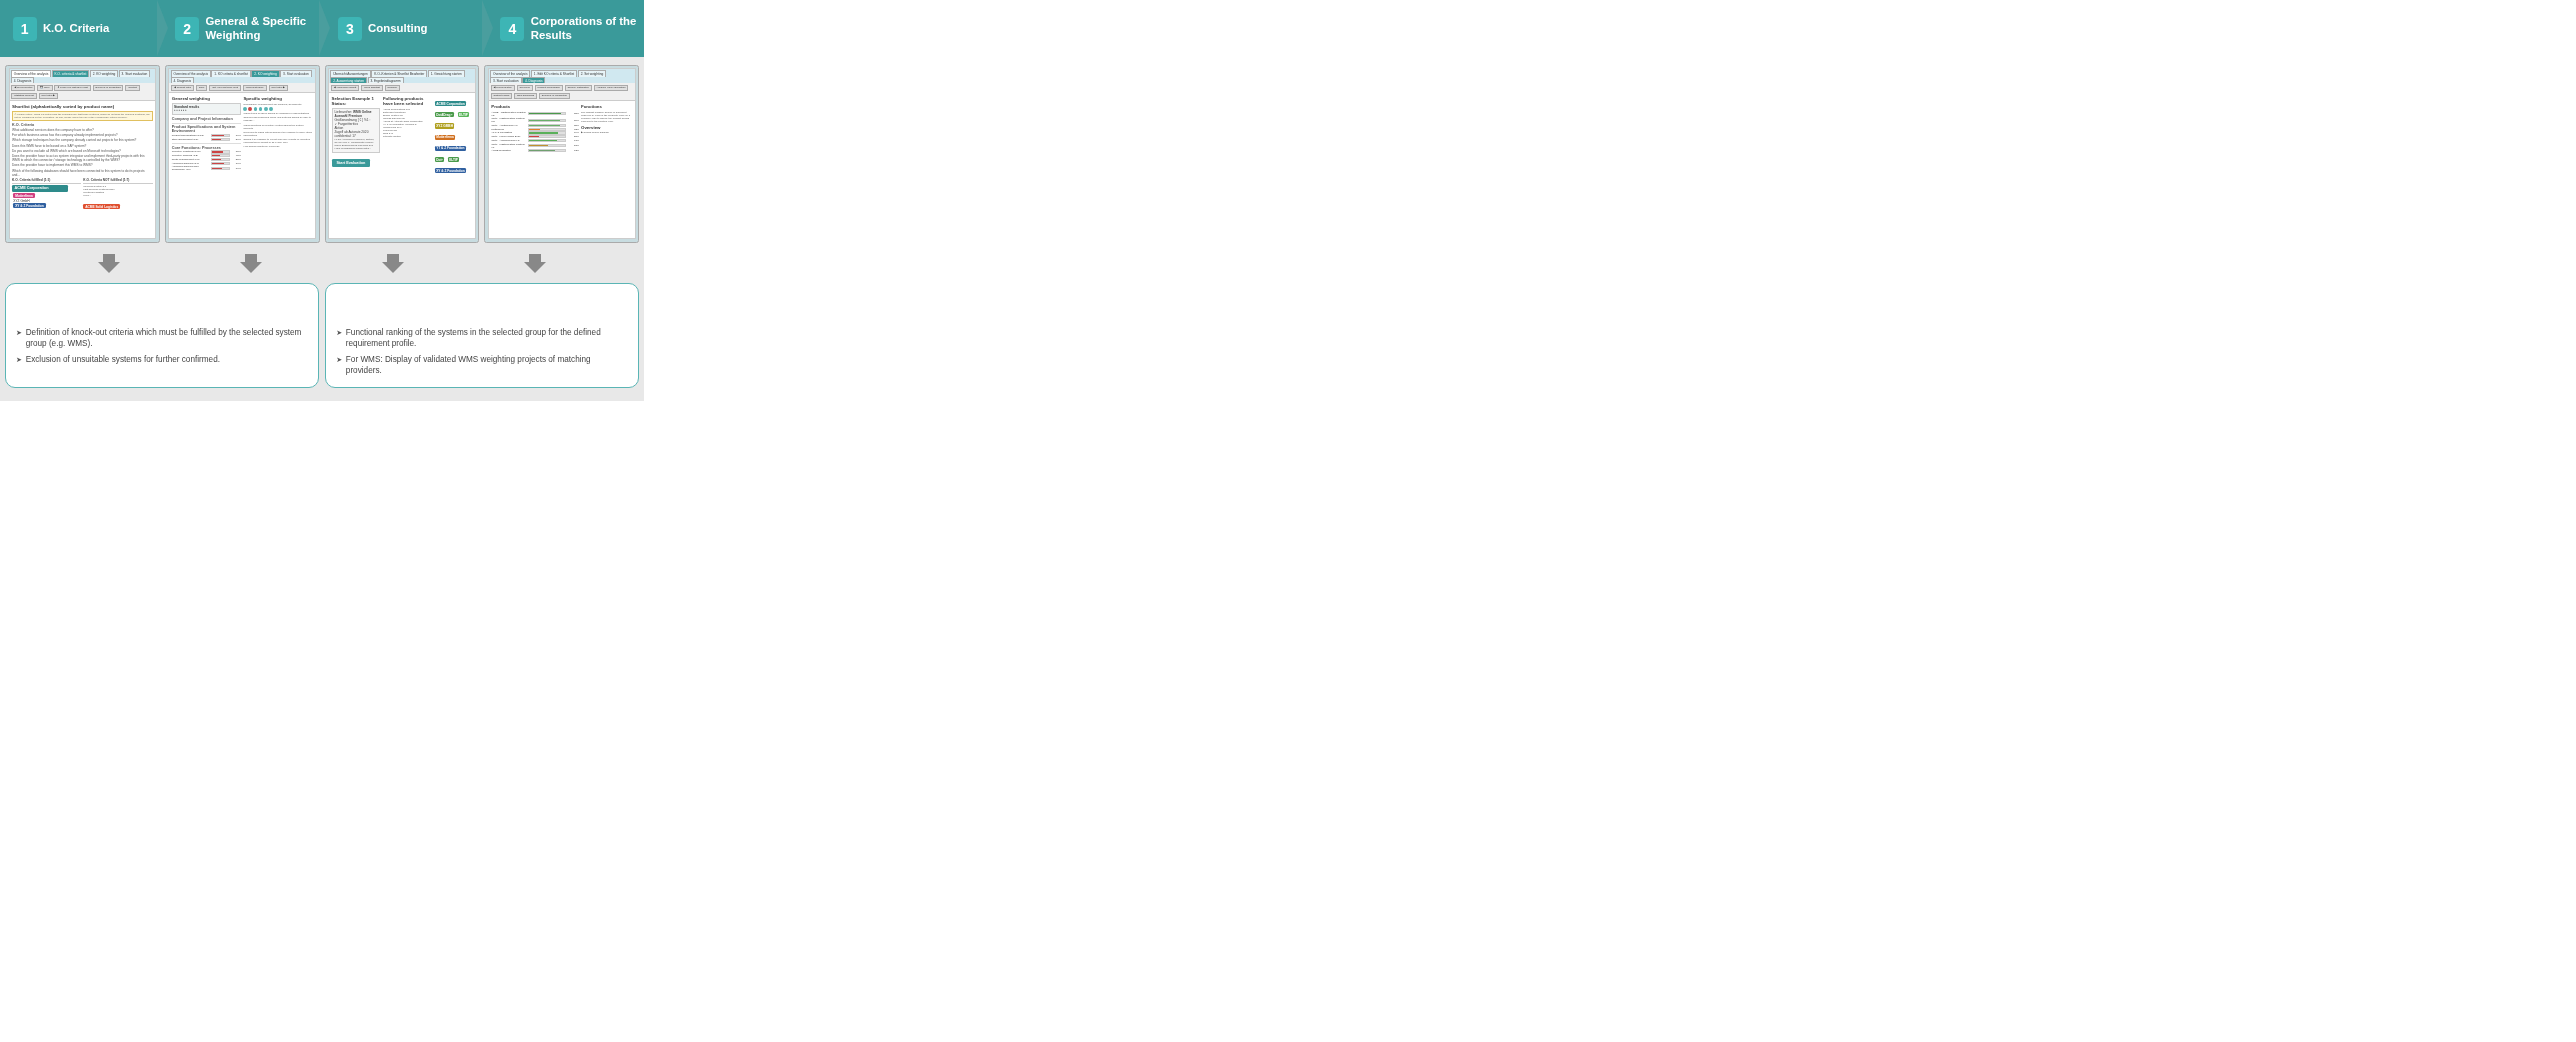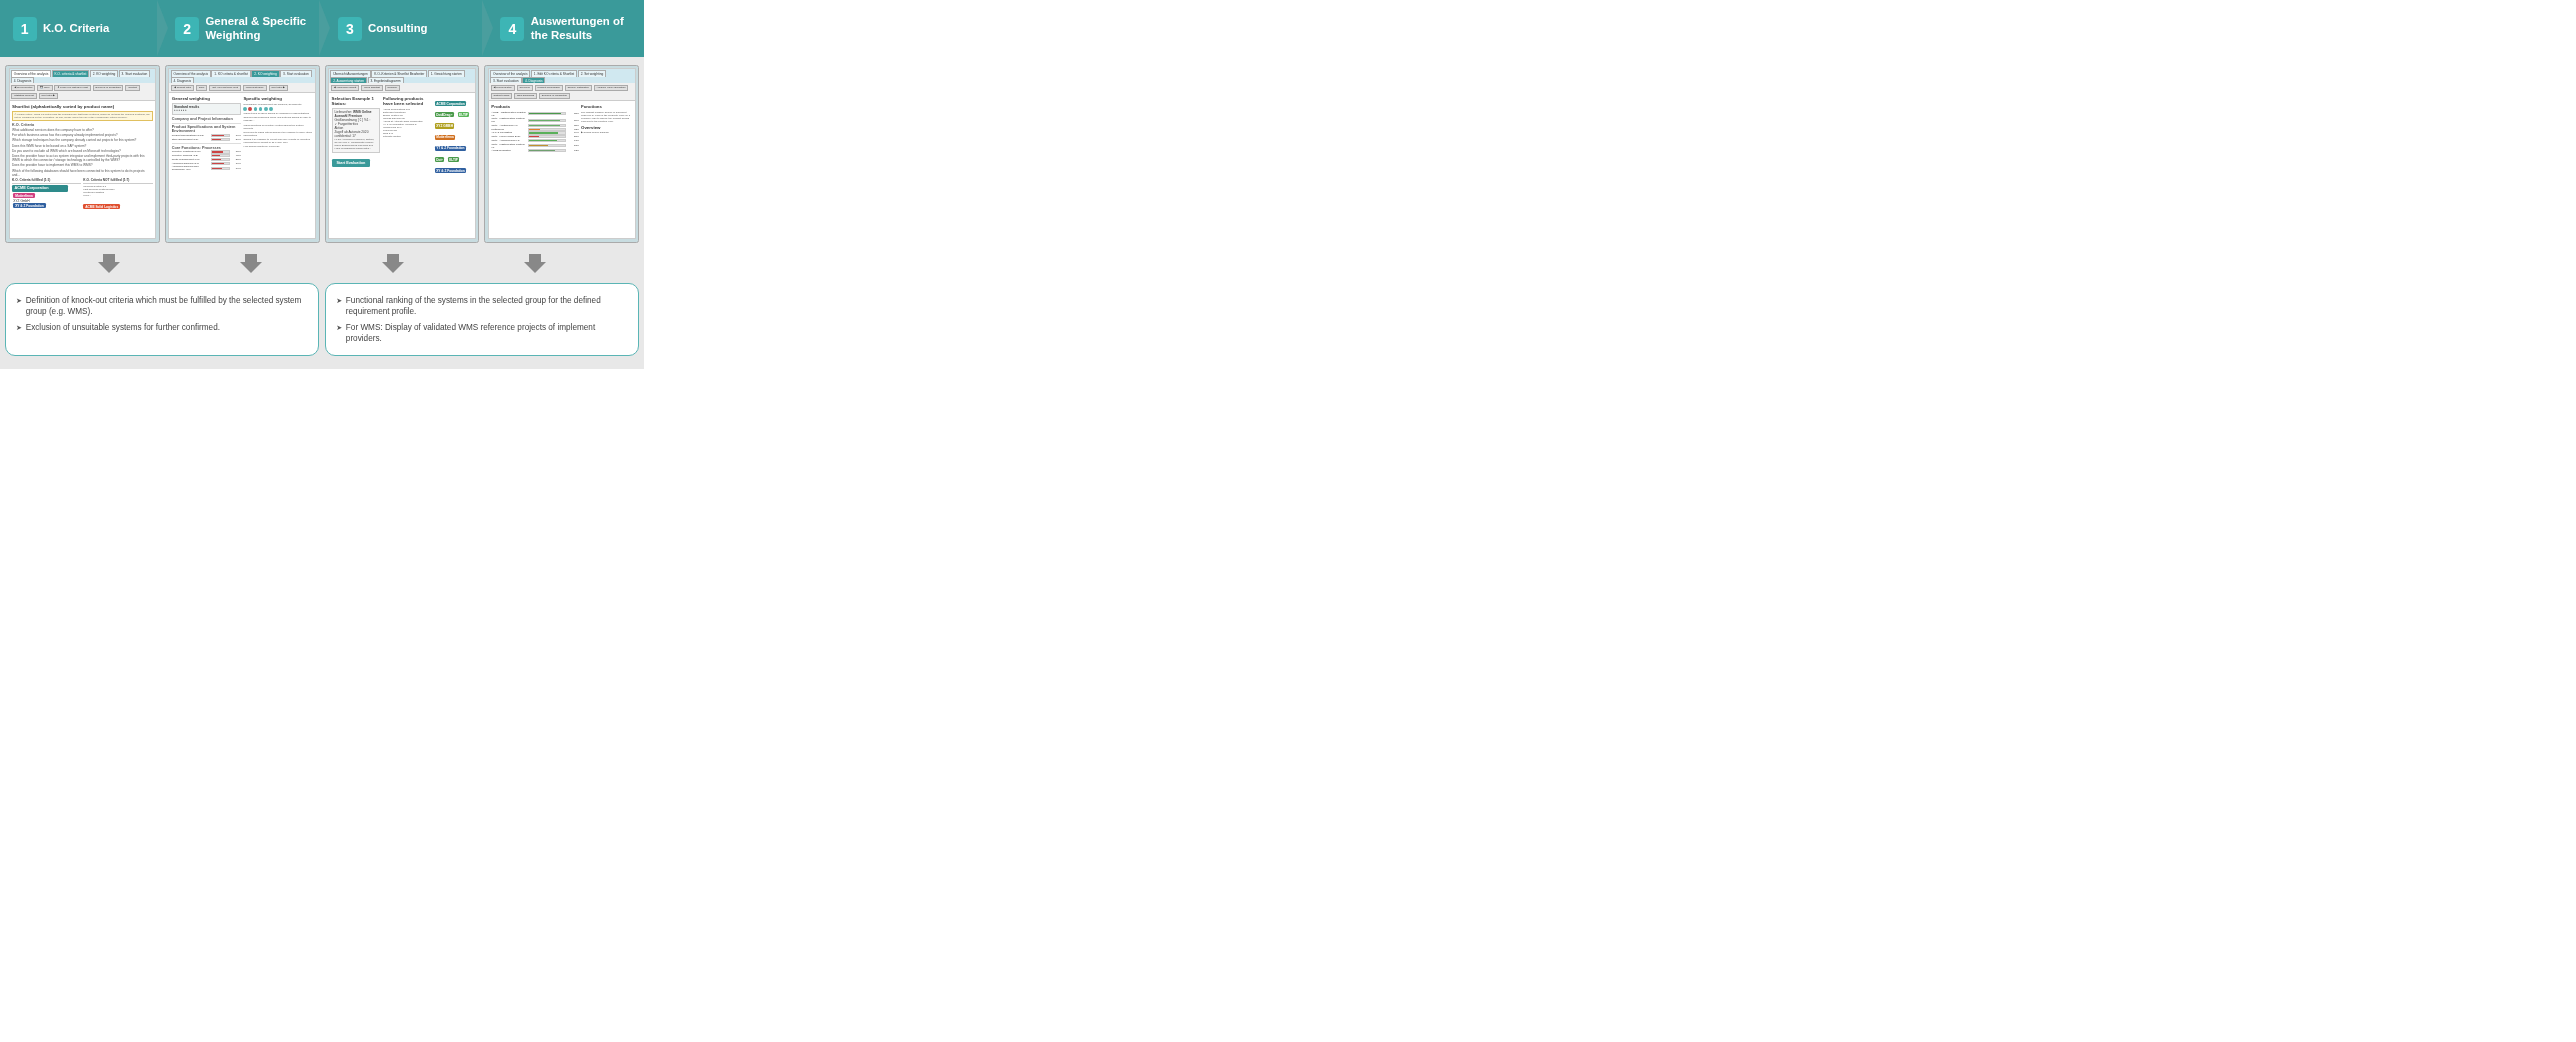--- a/index.html
+++ b/index.html
@@ -222,20 +222,21 @@
       flex: 1;
       background: white;
       border: 1.3px solid #5ab5b5;
       border-radius: 10px;
       padding: 8.8px 10px;
     }
 
     .desc-card ul {
       list-style: none;
       padding: 0;
+      margin-top: 32px;
     }
 
     .desc-card ul li {
       padding: 1.9px 0;
       font-size: 8.2px;
       color: #444;
       line-height: 1.4;
       display: flex;
       align-items: flex-start;
       gap: 3.8px;
@@ -408,21 +409,21 @@
     <div class="step-title">General &amp; Specific Weighting</div>
   </div>
 
   <div class="step step3-bg">
     <div class="step-number">3</div>
     <div class="step-title">Consulting</div>
   </div>
 
   <div class="step step4-bg">
     <div class="step-number">4</div>
-    <div class="step-title">Auswertungen of the Results</div>
+    <div class="step-title">Corporations of the Results</div>
   </div>
 </div>
 
 <div class="screenshots-row">
 
   <div class="screenshot-panel">
     <div class="screenshot-inner">
       <div class="fake-tabs">
         <div class="fake-tab active">Overview of the analysis</div>
         <div class="fake-tab active" style="background:#3a9a9a;color:white;">K.O. criteria &amp; shortlist</div>
@@ -779,18 +780,18 @@
       <li>Definition of knock-out criteria which must be fulfilled by the selected system group (e.g. WMS).</li>
       <li>Exclusion of unsuitable systems for further confirmed.</li>
     </ul>
   </div>
 
 
 
   <div class="desc-card">
     <ul>
       <li>Functional ranking of the systems in the selected group for the defined requirement profile.</li>
-      <li>For WMS: Display of validated WMS reference projects of implement providers.</li>
+      <li>For WMS: Display of validated WMS weighting projects of matching providers.</li>
     </ul>
   </div>
 
 </div>
 
 
 </body></html>

